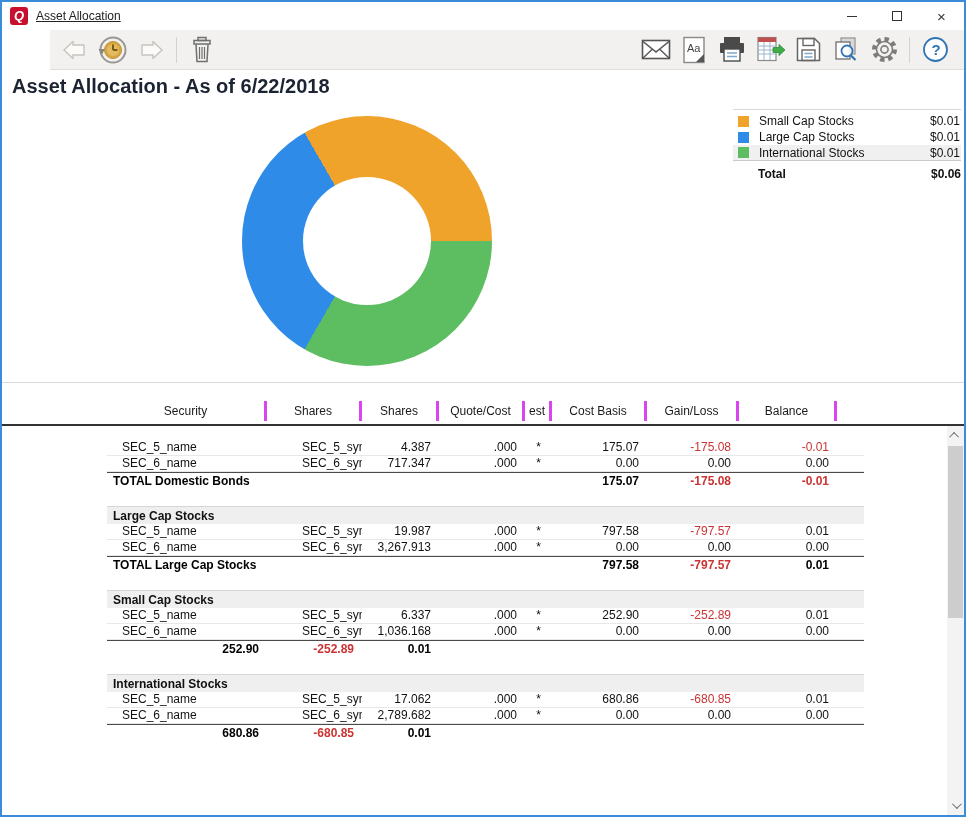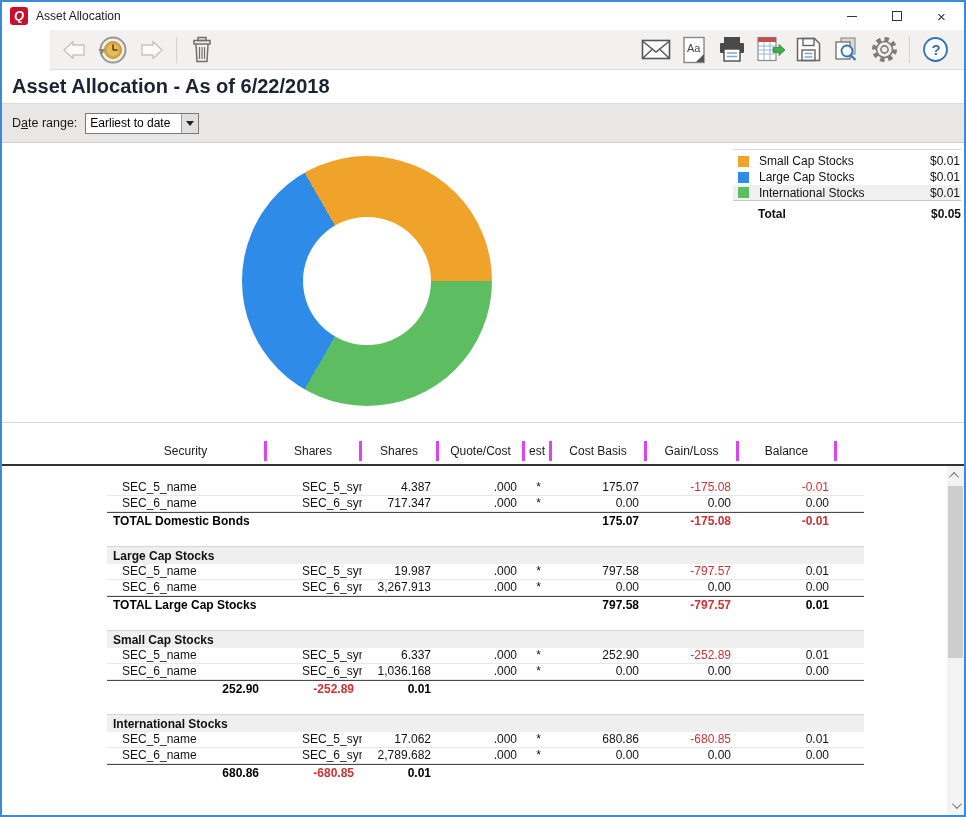--- a/index.html
+++ b/index.html
@@ -5,21 +5,21 @@
   * { margin:0; padding:0; box-sizing:border-box; }
   html,body { width:966px; height:817px; overflow:hidden; background:#fff;
     font-family:"Liberation Sans","DejaVu Sans",sans-serif; }
   .window { width:966px; height:817px; border:2px solid #3a8bd8; background:#fff;
     display:flex; flex-direction:column; }
 
   
   .titlebar { height:28px; background:#fff; display:flex; align-items:center; padding:0 0 0 8px; flex:0 0 auto; }
   .qlogo { width:18px; height:18px; background:#c8102e; border-radius:3px; color:#fff;
     font-weight:bold; font-size:13px; text-align:center; line-height:18px; font-style:italic; }
-  .wtitle { font-size:12px; color:#222; margin-left:8px; flex:1; }
+  .wtitle { font-size:12px; color:#222; margin-left:8px; flex:1;text-decoration:underline; }
   .wctrl { display:flex; align-items:center; gap:0; }
   .wbtn { width:45px; height:28px; display:flex; align-items:center; justify-content:center; cursor:default; }
   .glyph-min { width:10px; height:1px; background:#333; display:block; }
   .glyph-max { width:10px; height:10px; border:1px solid #333; display:block; }
   .glyph-close { font-size:15px; color:#333; line-height:1; }
 
   
   .toolbar { height:40px; background:#f2f1ef; border-bottom:1px solid #e0ddda;
     display:flex; align-items:center; padding:0 10px 0 6px; flex:0 0 auto;margin-left:48px; }
   .tbtn { width:38px; height:34px; display:flex; align-items:center; justify-content:center; }
@@ -204,29 +204,20 @@
         <svg width="27" height="27" viewBox="0 0 27 27">
           <circle cx="13.5" cy="13.5" r="11.5" fill="#fff" stroke="#2e74b5" stroke-width="1.8"></circle>
           <text class="help-q" x="9.5" y="19">?</text>
         </svg>
       </div>
     </div>
   </div>
 
   <div class="report-title">Asset Allocation - As of 6/22/2018</div>
 
-  <div class="datebar">
-    <span class="datelabel"><span>D</span><u>a</u><span>te range:</span></span>
-    <div class="combo">
-      <span class="combo-text">Earliest to date</span>
-      <span class="combo-btn">
-          <span class="combo-arrow"></span>
-        </span>
-    </div>
-  </div>
 
   <div class="chart-panel">
     <div class="donut" id="donut" style="background: conic-gradient(from -30deg, rgb(240, 163, 42) 0deg, rgb(240, 163, 42) 120deg, rgb(92, 189, 97) 120deg, rgb(92, 189, 97) 240deg, rgb(46, 139, 232) 240deg, rgb(46, 139, 232) 360deg);"></div>
     <div class="legend">
       <div id="legend-rows">
           <div class="lrow">
             <span class="lswatch" style="background: rgb(240, 163, 42);"></span>
             <span class="llabel">Small Cap Stocks</span>
             <span class="lvalue">$0.01</span>
           </div>
@@ -236,21 +227,21 @@
             <span class="lvalue">$0.01</span>
           </div>
           <div class="lrow hl">
             <span class="lswatch" style="background: rgb(92, 189, 97);"></span>
             <span class="llabel">International Stocks</span>
             <span class="lvalue">$0.01</span>
           </div>
         </div>
       <div class="ltotal">
         <span class="llabel">Total</span>
-        <span class="lvalue">$0.05</span>
+        <span class="lvalue">$0.06</span>
       </div>
     </div>
   </div>
 
   <div class="table-header">
     <div class="grid tbl-indent" id="thead">
         <span class="hcell">Security</span>
         <span class="hcell">Shares</span>
         <span class="hcell">Shares</span>
         <span class="hcell">Quote/Cost</span>

